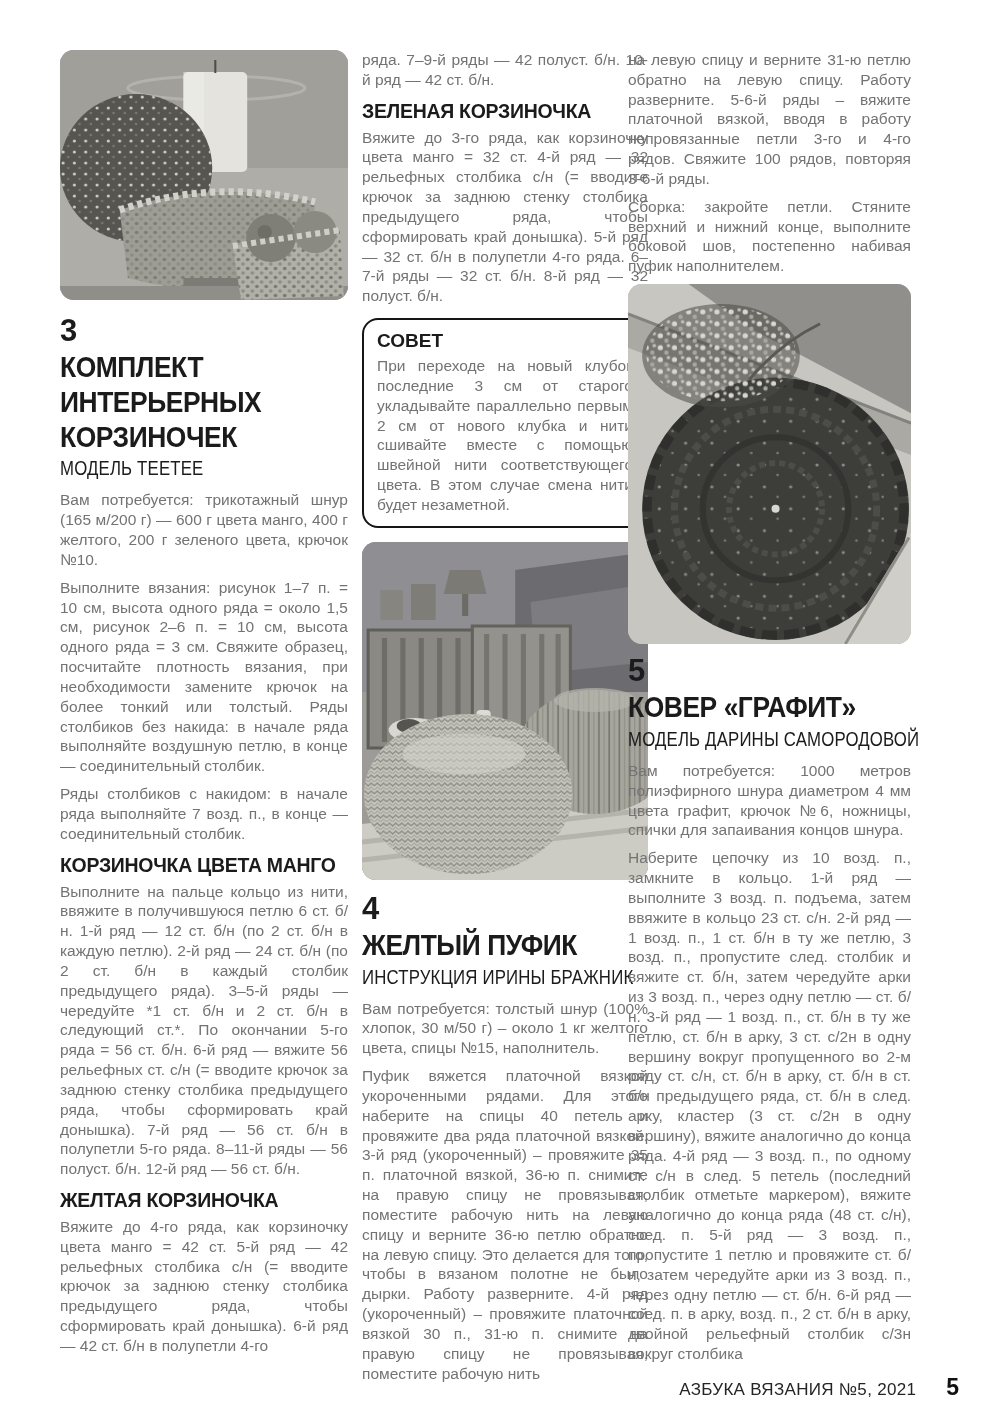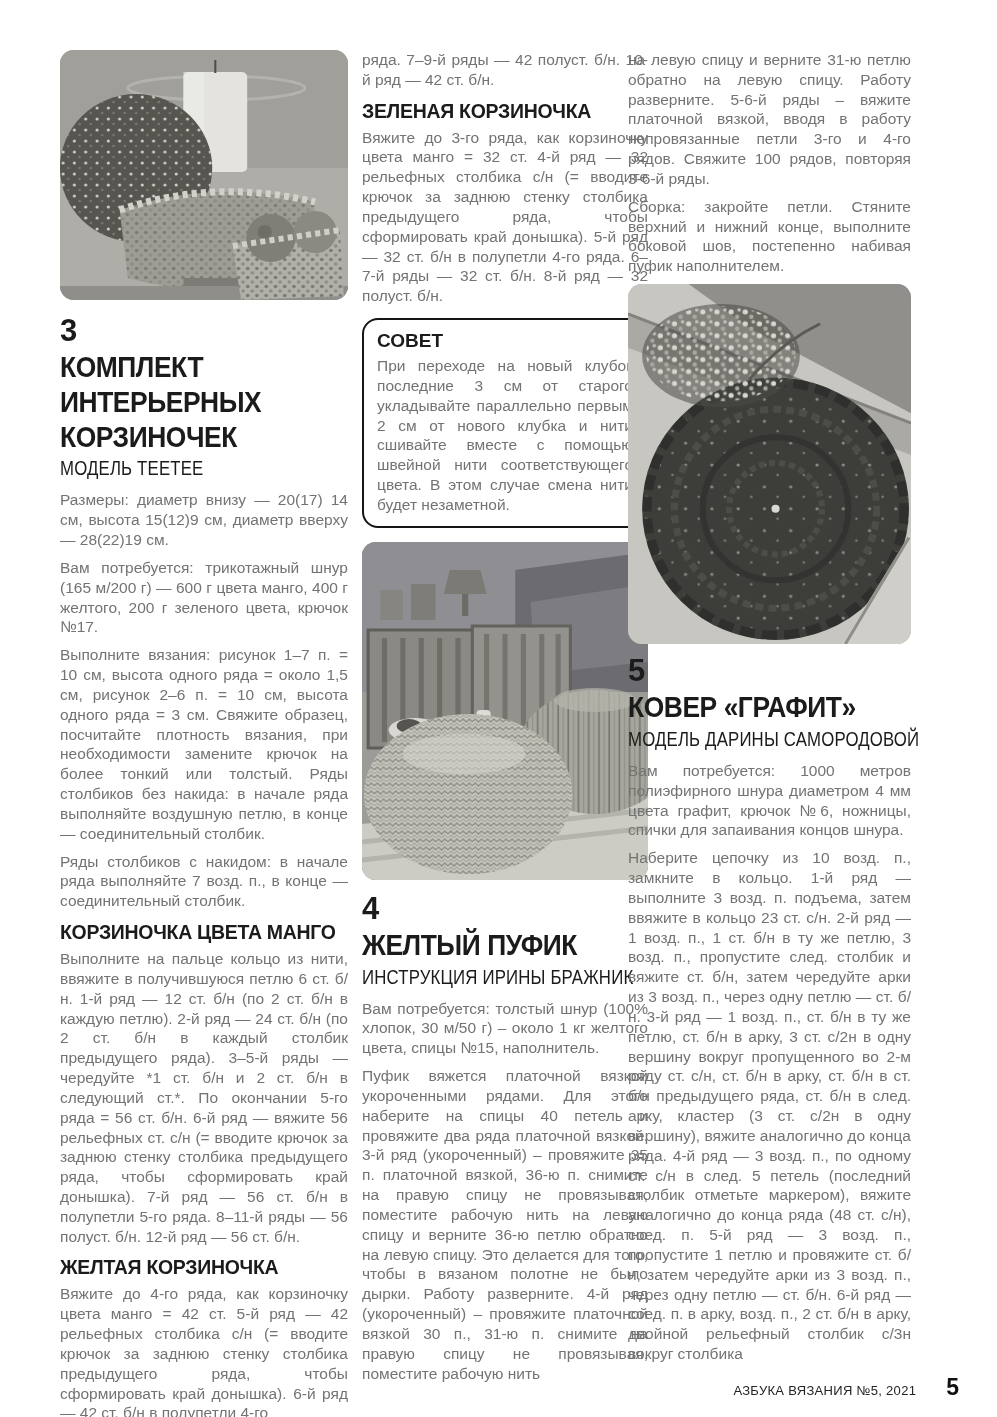--- a/index.html
+++ b/index.html
@@ -44,21 +44,21 @@
     border:2.5px solid #151515; border-radius:16px;
     padding:10px 13px 11px; margin:12px 0 14px;
   }
   .tip-title { font-size:19px; font-weight:700; margin-bottom:4px; }
   .tipbox p.body { margin-bottom:0; }
 
   .footer {
     position:absolute; right:38px; bottom:16px;
     display:flex; align-items:baseline; gap:30px;
   }
-  .footer .mag { font-size:13px; letter-spacing:.3px; color:#242424; }
+  .footer .mag { font-size:17px; letter-spacing:.3px; color:#242424; }
   .footer .pg  { font-size:23px; font-weight:700; color:#111; }
 </style>
 </head>
 <body>
 
 <div class="page">
 
   <div class="col" id="col1">
 
     <div class="photo" id="photo-baskets">
@@ -92,23 +92,22 @@
         <circle cx="248" cy="182" r="21" fill="#8b8a82"></circle>
         <circle cx="199" cy="182" r="7" fill="#6a6962" opacity=".8"></circle>
         <path d="M168 196 L272 180" stroke="#cfcec8" stroke-width="6" stroke-dasharray="5 4"></path>
       </svg>
     </div>
 
     <div class="h-num">3</div>
     <h1 class="h-big">КОМПЛЕКТ ИНТЕРЬЕРНЫХ КОРЗИНОЧЕК</h1>
     <div class="h-sub">МОДЕЛЬ TEETEE</div>
 
-    <p class="body"><b class="lead">Размеры:</b><span>диаметр внизу — 20(17) 14 см, высота 15(12)9 см, диаметр вверху — 28(22)19 см.</span></p>
-
-    <p class="body"><b class="lead">Вам потребуется:</b><span>трикотажный шнур (165 м/200 г) — 600 г цвета манго, 400 г желтого, 200 г зеленого цвета, крючок №17.</span></p>
+
+    <p class="body"><b class="lead">Вам потребуется:</b><span>трикотажный шнур (165 м/200 г) — 600 г цвета манго, 400 г желтого, 200 г зеленого цвета, крючок №10.</span></p>
 
     <p class="body"><b class="lead">Выполните вязания:</b><span>рисунок 1–7 п. = 10 см, высота одного ряда = около 1,5 см, рисунок 2–6 п. = 10 см, высота одного ряда = 3 см. Свяжите образец, посчитайте плотность вязания, при необходимости замените крючок на более тонкий или толстый. Ряды столбиков без накида: в начале ряда выполняйте воздушную петлю, в конце — соединительный столбик.</span></p>
 
     <p class="body">Ряды столбиков с накидом: в начале ряда выполняйте 7 возд. п., в конце — соединительный столбик.</p>
 
     <h2 class="h-mid">КОРЗИНОЧКА ЦВЕТА МАНГО</h2>
     <p class="body">Выполните на пальце кольцо из нити, ввяжите в получившуюся петлю 6 ст. б/н. 1-й ряд — 12 ст. б/н (по 2 ст. б/н в каждую петлю). 2-й ряд — 24 ст. б/н (по 2 ст. б/н в каждый столбик предыдущего ряда). 3–5-й ряды — чередуйте *1 ст. б/н и 2 ст. б/н в следующий ст.*. По окончании 5-го ряда = 56 ст. б/н. 6-й ряд — вяжите 56 рельефных ст. с/н (= вводите крючок за заднюю стенку столбика предыдущего ряда, чтобы сформировать край донышка). 7-й ряд — 56 ст. б/н в полупетли 5-го ряда. 8–11-й ряды — 56 полуст. б/н. 12-й ряд — 56 ст. б/н.</p>
 
     <h2 class="h-mid">ЖЕЛТАЯ КОРЗИНОЧКА</h2>
     <p class="body">Вяжите до 4-го ряда, как корзиночку цвета манго = 42 ст. 5-й ряд — 42 рельефных столбика с/н (= вводите крючок за заднюю стенку столбика предыдущего ряда, чтобы сформировать край донышка). 6-й ряд — 42 ст. б/н в полупетли 4-го</p>

